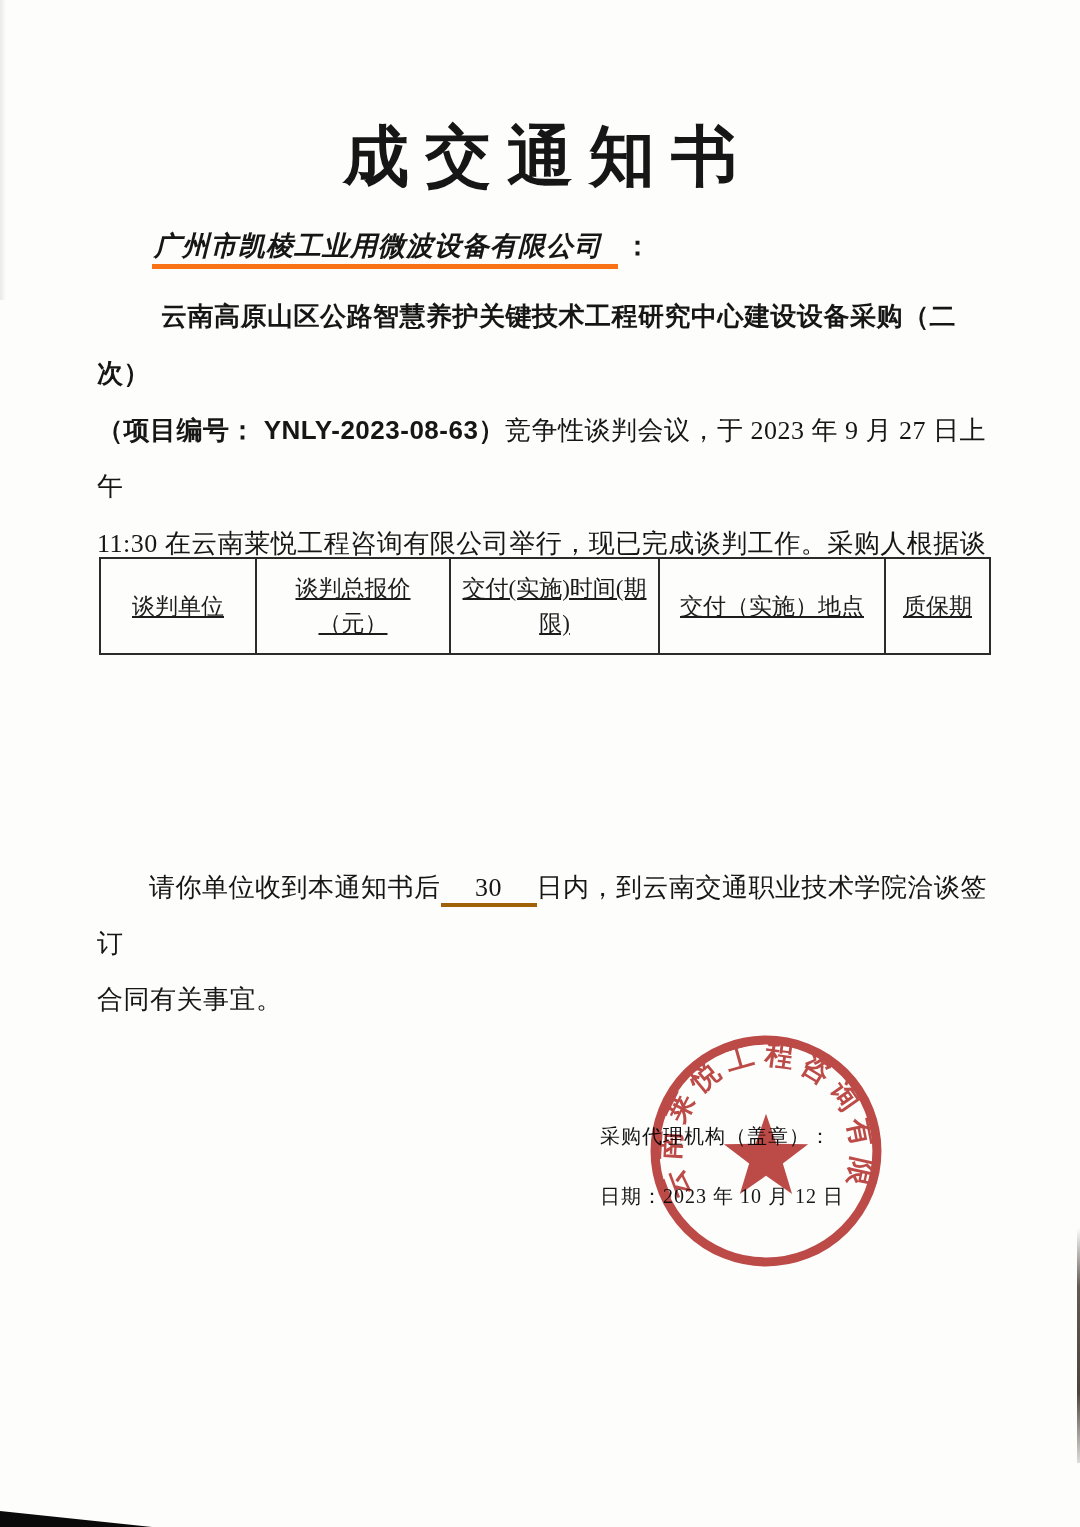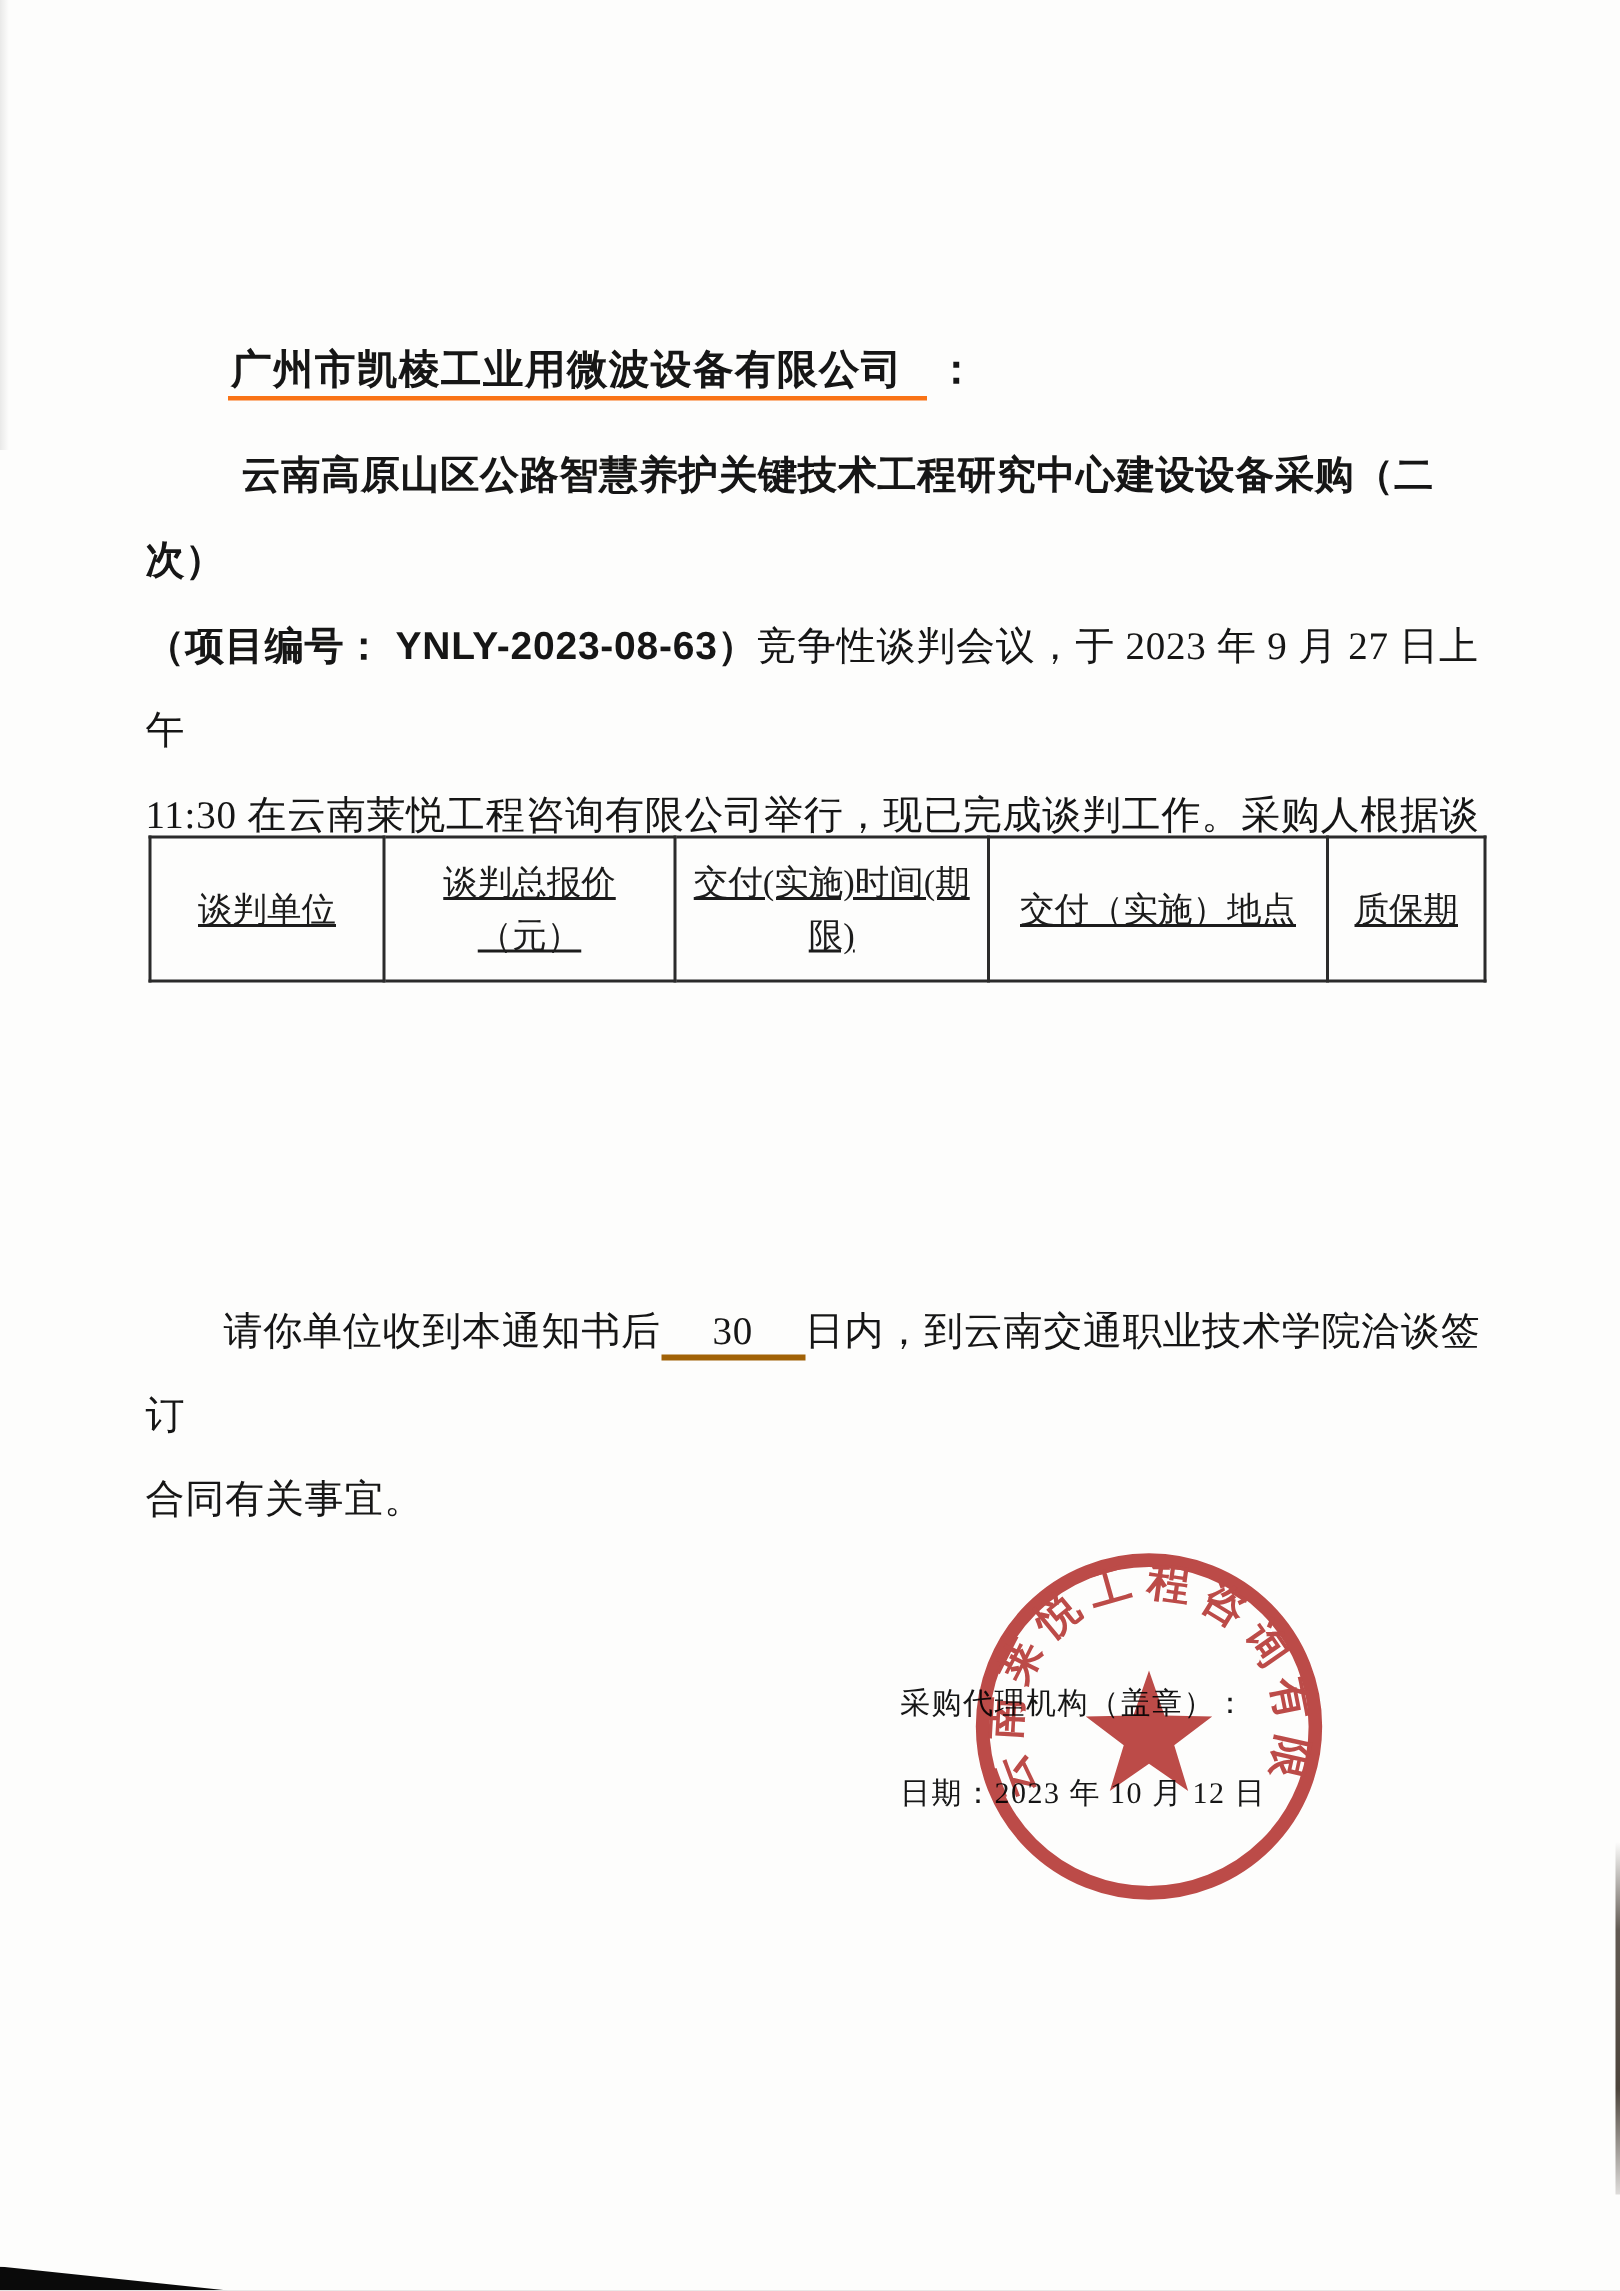--- a/index.html
+++ b/index.html
@@ -15,21 +15,21 @@
     text-align:center; text-indent:16px;
     font-size:66px; font-weight:bold; letter-spacing:16px;
   }
   
   .addressee {
     position:absolute; top:228px; left:152px;
     font-size:27px; font-weight:bold;
     font-family:"Liberation Sans","DejaVu Sans",sans-serif;
     letter-spacing:1px;
   }
-  .addressee .name { border-bottom:3px solid #f97316; padding:0 16px 3px 2px; }
+  .addressee .name { border-bottom:5px solid #f97316; padding:0 16px 3px 2px;font-style:italic; }
   .addressee .colon { padding-left:6px; }
   
   .para1 {
     position:absolute; top:288px; left:97px; width:900px;
     font-size:26px; line-height:56px; letter-spacing:0.5px;
   }
   .para1 .line.indent { text-indent:64px; }
   .bseg {
     font-weight:bold;
     font-family:"Liberation Sans","DejaVu Sans",sans-serif;
@@ -86,20 +86,21 @@
   .corner-shade-tl {
     position:absolute; left:0; top:0; width:6px; height:300px;
     background:linear-gradient(to right, rgba(0,0,0,0.08), rgba(0,0,0,0));
   }
 </style>
 </head>
 <body>
 
 <div class="page">
 
+  <div class="doc-title">成交通知书</div>
 
   <div class="addressee">
     <span class="name">广州市凯棱工业用微波设备有限公司</span><span class="colon">：</span>
   </div>
 
   <div class="para1">
     <div class="line indent"><span class="bseg">云南高原山区公路智慧养护关键技术工程研究中心建设设备采购（二次）</span><span></span></div>
     <div class="line"><span class="bseg">（项目编号： YNLY-2023-08-63）</span><span>竞争性谈判会议，于 2023 年 9 月 27 日上午</span></div>
     <div class="line"><span class="bseg"></span><span>11:30 在云南莱悦工程咨询有限公司举行，现已完成谈判工作。采购人根据谈</span></div>
   </div>

